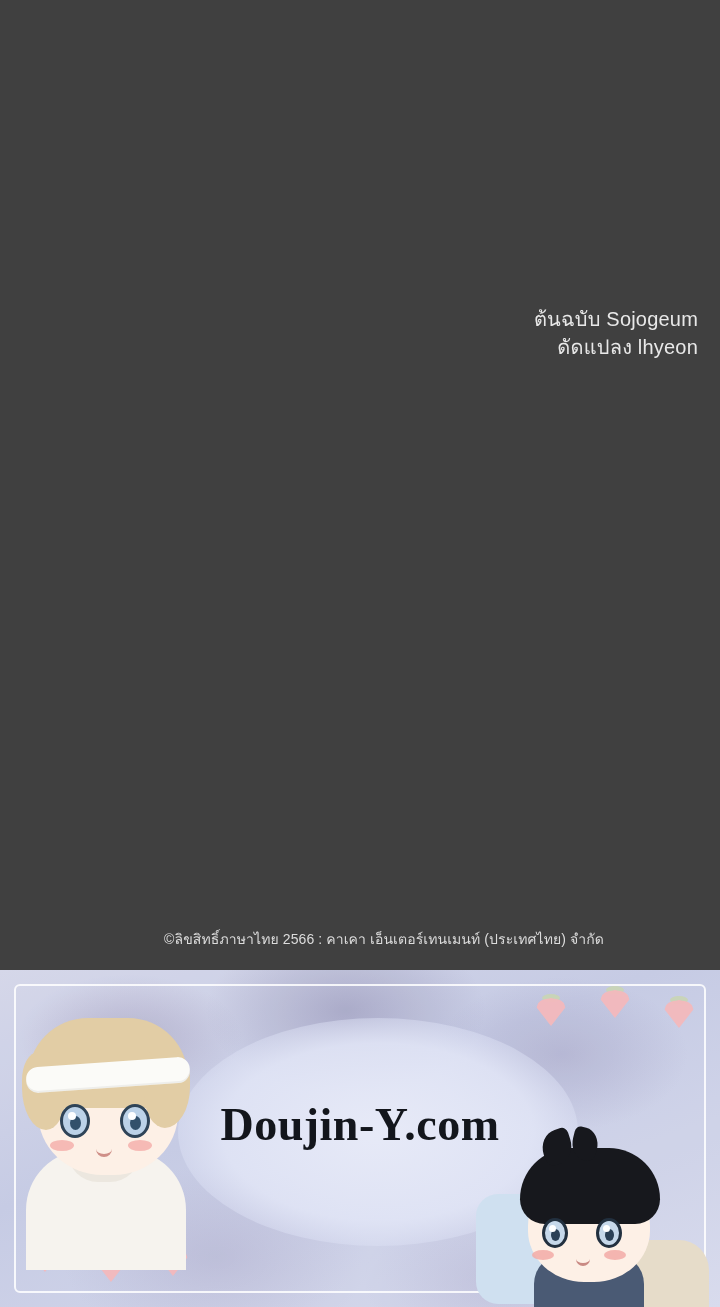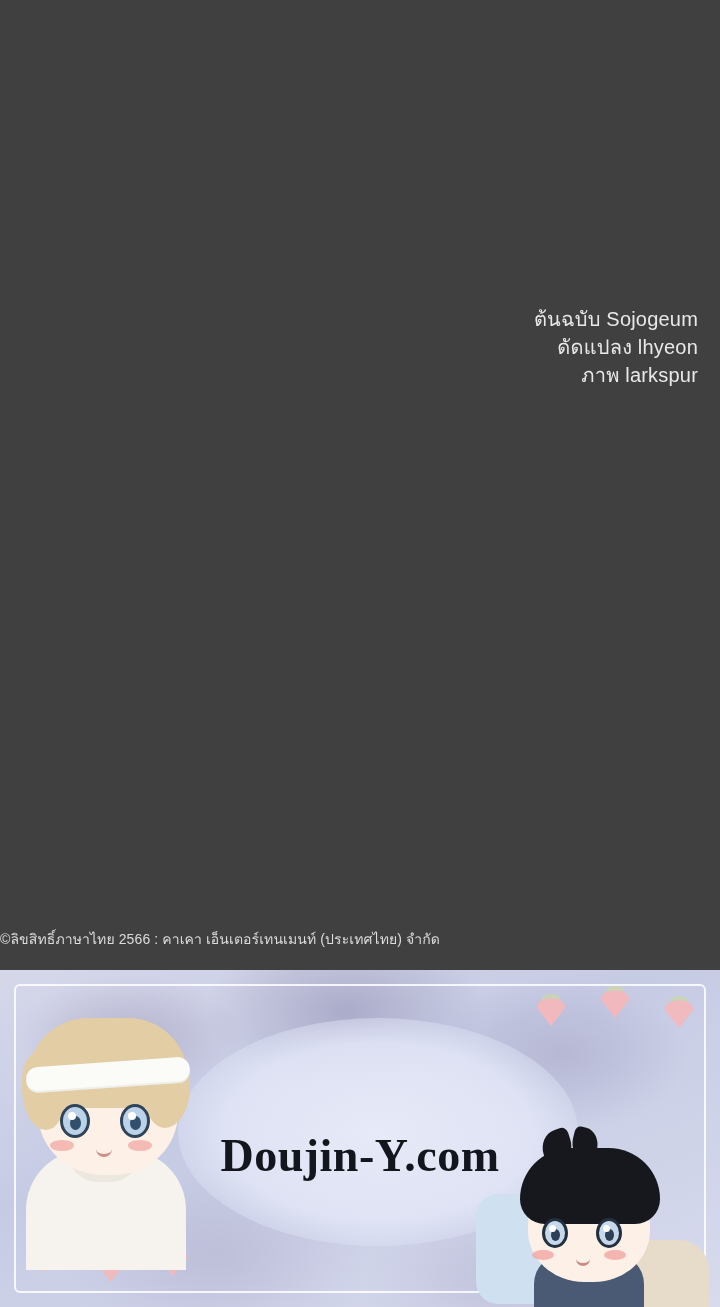--- a/index.html
+++ b/index.html
@@ -48,21 +48,21 @@
     line-height: 30px;
   }
   .warning div { white-space: nowrap; }
 
   
   .legal {
     position: absolute;
     top: 928px;
     left: 0;
     width: 604px;
-    text-align: left;
+    text-align: right;
     color: #dcdcdc;
     font-size: 14px;
     letter-spacing: 0.1px;
   }
 
   
   .banner {
     position: absolute;
     left: 0;
     bottom: 0;
@@ -119,21 +119,20 @@
     position: absolute;
     left: 0;
     top: 128px;
     width: 720px;
     text-align: center;
     color: #13161c;
     font-family: "Liberation Serif", serif;
     font-size: 46px;
     font-weight: 700;
     letter-spacing: 0.5px;
-    margin-top: 31px;
   }
 
   
   .berry {
     position: absolute;
     width: 30px;
     height: 34px;
   }
   .berry .body {
     position: absolute;
@@ -406,21 +405,20 @@
   }
 </style>
 </head>
 <body>
 
 <div class="page">
 
   <div class="credits">
     <div>ต้นฉบับ Sojogeum</div>
     <div>ดัดแปลง lhyeon</div>
-    <div>ภาพ larkspur</div>
   </div>
 
 
   <div class="legal">©ลิขสิทธิ์ภาษาไทย 2566 : คาเคา เอ็นเตอร์เทนเมนท์ (ประเทศไทย) จำกัด</div>
 
   <div class="banner">
     <div class="banner-texture"></div>
     <div class="banner-inner-frame"></div>
     <div class="banner-oval"></div>
 

